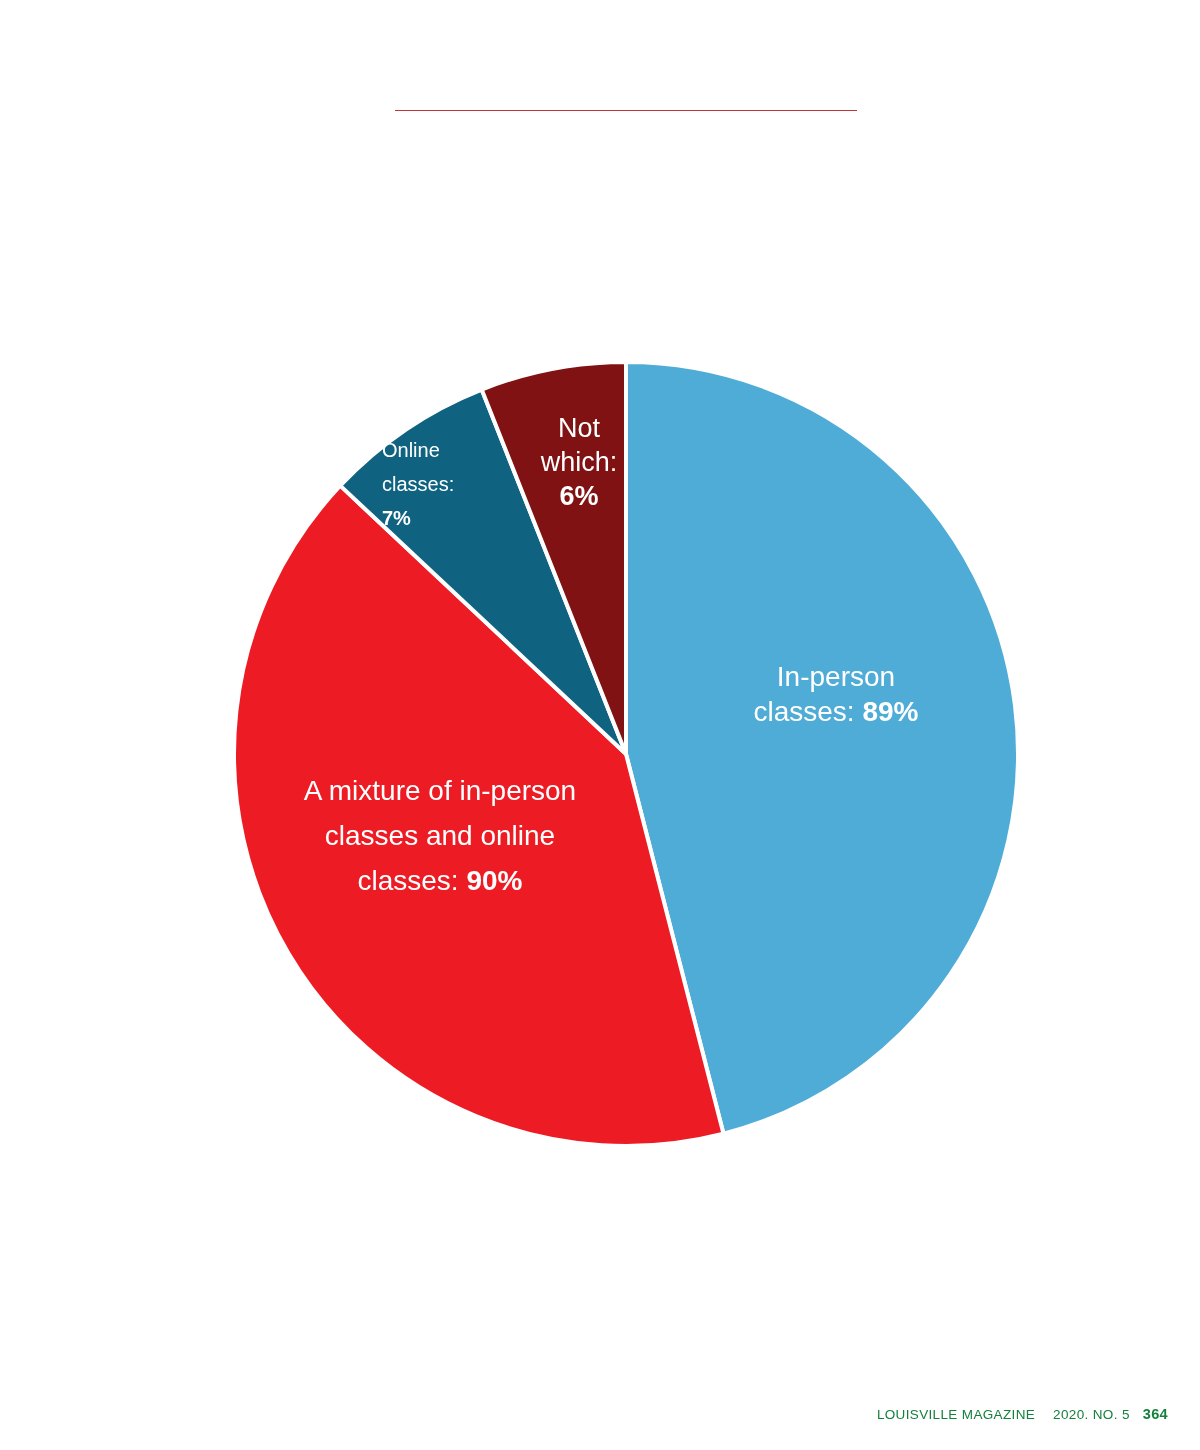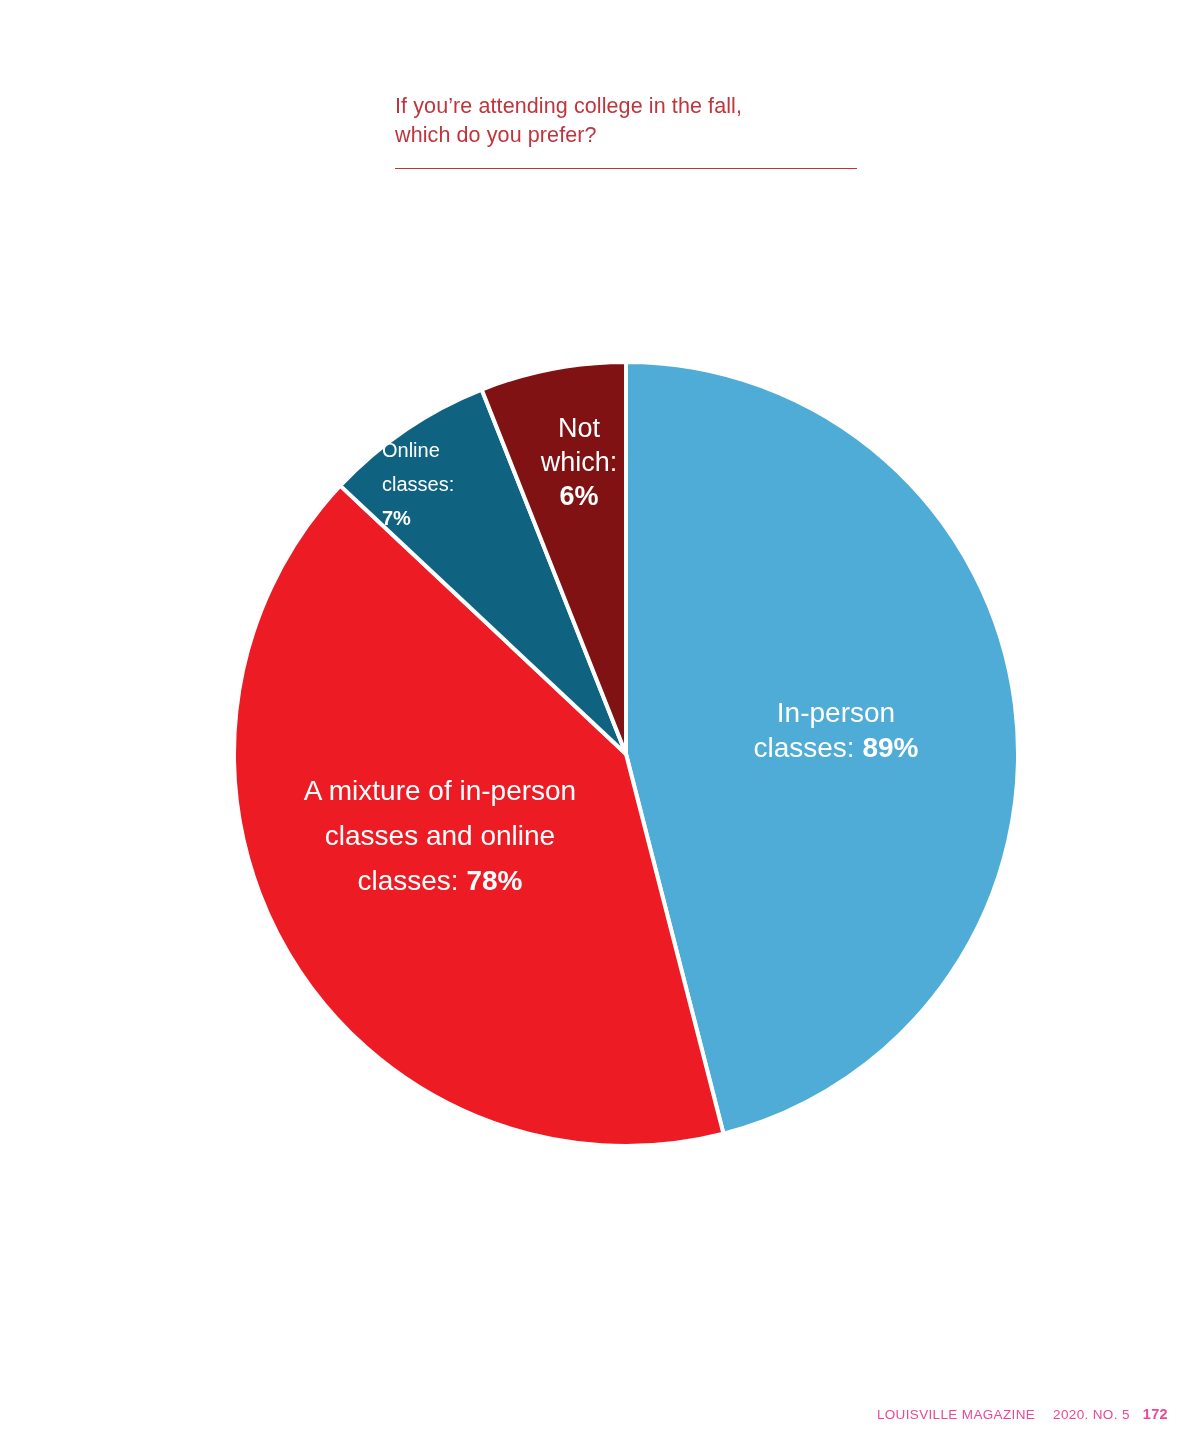--- a/index.html
+++ b/index.html
@@ -60,21 +60,21 @@
     line-height: 1.17;
     text-align: center;
     white-space: pre-line;
   }
   .slice-label b {
     font-weight: 700;
   }
 
   #label-in-person {
     left: 686px;
-    top: 695px;
+    top: 659px;
     width: 300px;
     font-size: 28px;
     line-height: 35px;
   }
   #label-mixture {
     left: 240px;
     top: 768px;
     width: 400px;
     font-size: 28px;
     line-height: 45px;
@@ -95,21 +95,21 @@
     font-size: 27px;
     line-height: 34px;
     text-align: center;
   }
 
   
   #footer {
     position: absolute;
     right: 32px;
     bottom: 28px;
-    color: #ec4899;
+    color: #15803d;
     font-family: "Liberation Sans", sans-serif;
     font-size: 13.5px;
     letter-spacing: 0.35px;
     white-space: nowrap;
     display: flex;
     align-items: flex-end;
     gap: 18px;
   }
   #footer .issue {
     display: inline-flex;
@@ -118,50 +118,48 @@
   }
   #footer .page-number {
     font-weight: 700;
     font-size: 14.5px;
   }
 </style>
 </head>
 <body>
 
 <div id="title-block">
-  <div id="question-title">If you’re attending college in the fall,
-which do you prefer?</div>
   <div id="title-rule"></div>
 </div>
 
 <div id="pie-wrap">
   <svg id="pie-svg" width="1200" height="1320" viewBox="0 0 1200 1320">
     <g id="pie-slices">
         <path d="M 626 754 L 626 362 A 392 392 0 0 1 723.4864357686231 1133.6845991624234 Z" fill="#4FACD6" stroke="#ffffff" stroke-width="4" stroke-linejoin="round"></path>
         <path d="M 626 754 L 723.4864357686231 1133.6845991624234 A 392 392 0 0 1 340.2442980508066 485.65753447595415 Z" fill="#ED1C24" stroke="#ffffff" stroke-width="4" stroke-linejoin="round"></path>
         <path d="M 626 754 L 340.2442980508066 485.65753447595415 A 392 392 0 0 1 481.695175347606 389.52761753180556 Z" fill="#0F6380" stroke="#ffffff" stroke-width="4" stroke-linejoin="round"></path>
         <path d="M 626 754 L 481.695175347606 389.52761753180556 A 392 392 0 0 1 625.9999999999999 362 Z" fill="#811213" stroke="#ffffff" stroke-width="4" stroke-linejoin="round"></path>
       </g>
   </svg>
 </div>
 
 <div class="slice-label" id="label-in-person"><span>In-person
 classes: </span><b>89%</b></div>
 
 <div class="slice-label" id="label-mixture"><span>A mixture of in-person
 classes and online
-classes: </span><b>78%</b></div>
+classes: </span><b>90%</b></div>
 
 <div class="slice-label" id="label-online"><span>Online
 classes:
 </span><b>7%</b></div>
 
 <div class="slice-label" id="label-not-sure"><span>Not
 which:
 </span><b>6%</b></div>
 
 <div id="footer">
   <span>LOUISVILLE MAGAZINE</span>
   <span class="issue">
     <span>2020. NO. 5</span>
-    <span class="page-number">172</span>
+    <span class="page-number">364</span>
   </span>
 </div>
 
 </body></html>

